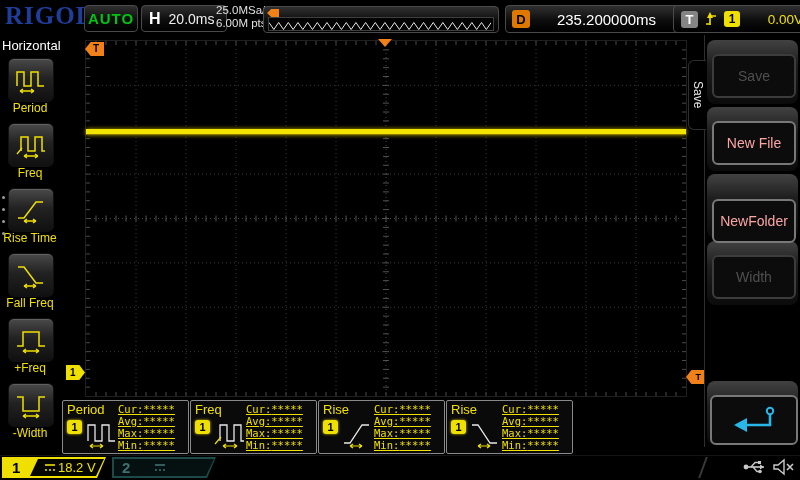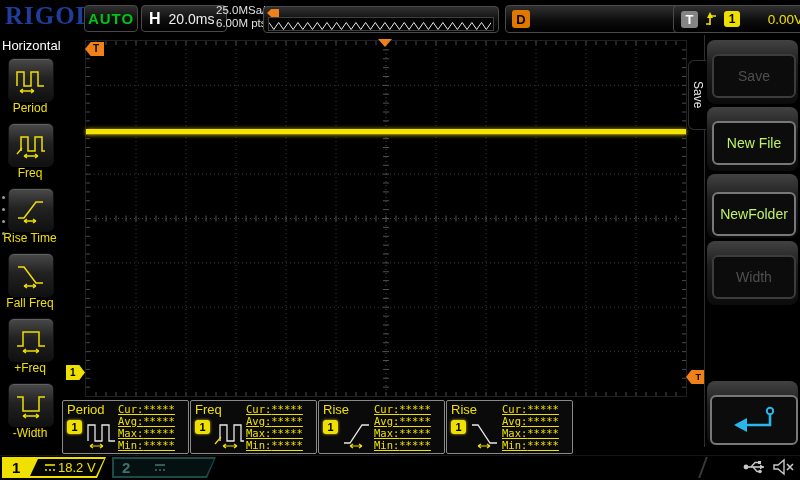--- a/index.html
+++ b/index.html
@@ -60,21 +60,21 @@
 
   
   #menu-divider{left:704px;top:35px;width:0;height:412px;border-left:1px solid #2e2e2e;}
   #save-tab{left:688px;top:60px;width:17px;height:68px;background:#000;
      border:1px solid #2e2e2e;border-right:none;border-radius:6px 0 0 6px;
      display:flex;align-items:center;justify-content:center;}
   #save-tab span{writing-mode:vertical-rl;color:#e8e8e8;font-size:12px;}
   .zone{left:707px;width:91px;height:64px;border-radius:8px;
         background:linear-gradient(#424242,#1e1e1e 38%,#0b0b0b);}
   .skey{left:712px;width:80px;height:40px;background:#0c0c0c;border:2px solid #787878;
-        border-radius:6px;color:#bef264;font-size:14px;
+        border-radius:6px;color:#fca5a5;font-size:14px;
         display:flex;align-items:center;justify-content:center;}
   .skey.disabled{border-color:#3c3c3c;color:#4f4f4f;}
   #skey-return{left:710px;width:84px;height:46px;}
 
   
   .mpanel{top:400px;width:125px;height:52px;background:#0a0a0a;border:1px solid #8a8a8a;border-radius:2px;}
   .mp-name{position:absolute;left:4px;top:1px;color:#f0e000;font-size:13px;}
   .mp-ch{position:absolute;left:4px;top:19px;width:15px;height:14px;background:#f0e000;border-radius:3px;
          color:#000;font-weight:bold;font-size:11px;text-align:center;line-height:14px;box-shadow:0 0 3px #c8bc00;}
   .mp-icon{position:absolute;left:22px;top:16px;}
@@ -124,20 +124,21 @@
   <div class="abs" id="preview-flag"></div>
   <div class="abs" id="preview-inner">
     <svg id="zigzag" width="222" height="12">
         <polyline points="0,2.5 4.83,9.5 9.66,2.5 14.49,9.5 19.32,2.5 24.15,9.5 28.98,2.5 33.81,9.5 38.64,2.5 43.47,9.5 48.3,2.5 53.13,9.5 57.96,2.5 62.79,9.5 67.62,2.5 72.45,9.5 77.28,2.5 82.11,9.5 86.94,2.5 91.77,9.5 96.6,2.5 101.43,9.5 106.26,2.5 111.09,9.5 115.92,2.5 120.75,9.5 125.58,2.5 130.41,9.5 135.24,2.5 140.07,9.5 144.9,2.5 149.73,9.5 154.56,2.5 159.39000000000001,9.5 164.22,2.5 169.05,9.5 173.88,2.5 178.71,9.5 183.54,2.5 188.37,9.5 193.2,2.5 198.03,9.5 202.86,2.5 207.69,9.5 212.52,2.5 217.35,9.5 222.18,2.5 " fill="none" stroke="#e8e8e8" stroke-width="1"></polyline>
       </svg>
   </div>
 </div>
 
 <div class="abs pillbox" id="d-box">
   <span class="badge" id="d-badge">D</span>
+  <span class="dval">235.200000ms</span>
 </div>
 
 <div class="abs pillbox" id="t-box">
   <span class="badge" id="t-badge">T</span>
   <svg width="14" height="17">
     <path d="M2,13 H6 M6,14 V6 M6,5 H12" stroke="#f0e000" stroke-width="1.6" fill="none"></path>
     <path d="M6,1 L3,7 H9 Z" fill="#f0e000"></path>
   </svg>
   <span class="badge" id="trig-ch-badge">1</span>
   <span class="tval">0.00V</span>
@@ -526,21 +527,21 @@
 </div>
 
 <div class="abs zone" style="top:40px"></div>
 <div class="abs zone" style="top:107px"></div>
 <div class="abs zone" style="top:174px"></div>
 <div class="abs zone" style="top:241px"></div>
 <div class="abs zone" style="top:381px"></div>
 
 <div class="abs skey disabled" style="top:54px">Save</div>
 <div class="abs skey" style="top:121px">New File</div>
-<div class="abs skey" style="top:192px">NewFolder</div>
+<div class="abs skey" style="top:199px">NewFolder</div>
 <div class="abs skey disabled" style="top:255px">Width</div>
 <div class="abs skey" id="skey-return" style="top:395px">
   <svg width="48" height="32">
     <circle cx="40" cy="7" r="3.2" stroke="#29b6e8" stroke-width="2" fill="none"></circle>
     <path d="M40,10 V21 H16" stroke="#29b6e8" stroke-width="2.6" fill="none"></path>
     <path d="M4,21 L17,14 V28 Z" fill="#29b6e8"></path>
   </svg>
 </div>
 
 <div class="abs mpanel" style="left:62px">

